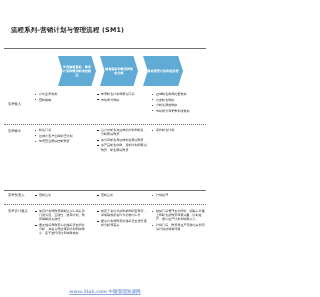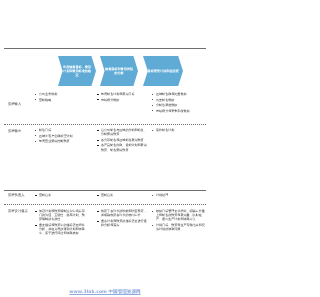--- a/index.html
+++ b/index.html
@@ -80,20 +80,21 @@
   .footer a{
     font-size:4.6px;color:#8fa9dd;text-decoration:underline;
     font-weight:bold;
   }
 </style>
 </head>
 <body>
 
 <div class="slide">
 
+  <div class="title">流程系列-营销计划与管理流程 (SM1)</div>
   <div class="title-rule"></div>
 
   <div class="chev-band">
     <div class="chev c1" style="background: rgb(95, 171, 214);">
       <span class="chev-txt">年度销售目标、费用计划和费用标准的确定</span>
     </div>
     <div class="chev c2" style="background: rgb(95, 171, 214);">
       <span class="chev-txt">销售目标和费用类别的分解</span>
     </div>
     <div class="chev c3" style="background: rgb(95, 171, 214);">

